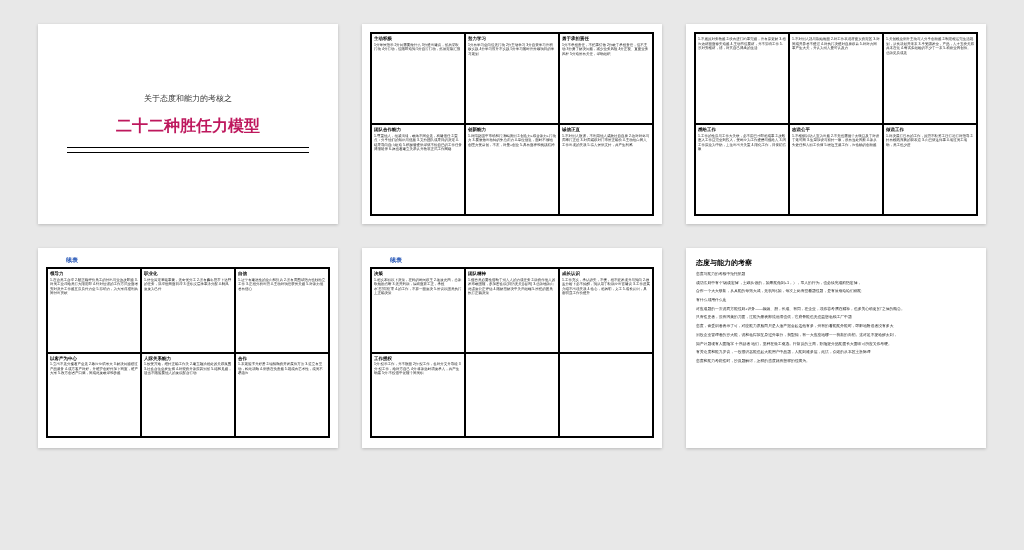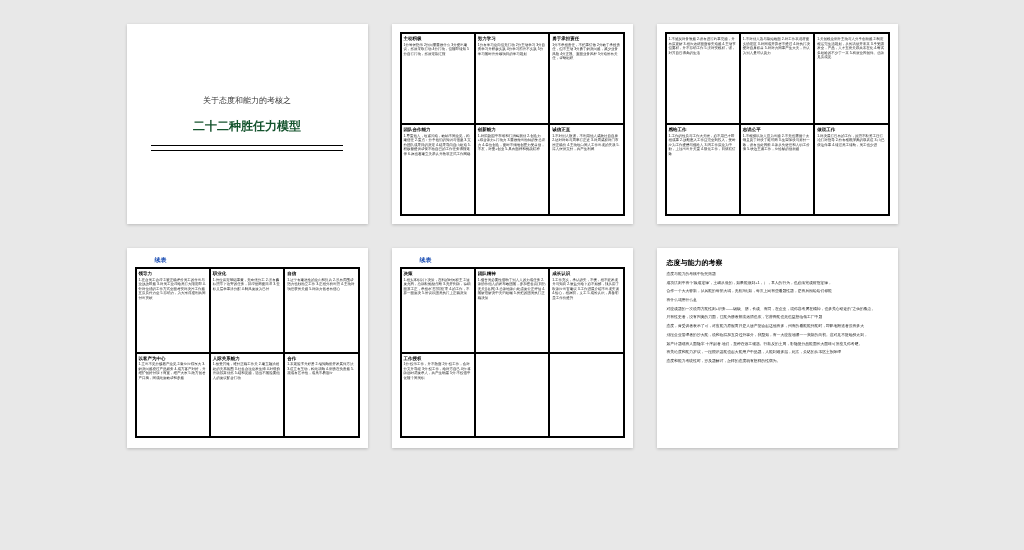--- a/index.html
+++ b/index.html
@@ -1,21 +1,21 @@
 <!DOCTYPE html>
 <html><head>
 <meta charset="utf-8">
 <style>
 *{margin:0;padding:0;box-sizing:border-box}
 body{background:#e8e8e8;font-family:"Microsoft YaHei",SimSun,sans-serif;width:1024px;height:550px;overflow:hidden}
 .slides{display:flex;flex-wrap:wrap;gap:24px;padding:24px;justify-content:center}
-.slide{background:#fff;width:241px;height:200px;box-shadow:0 1px 3px rgba(0,0,0,.2);position:relative;padding:8px;overflow:hidden}
+.slide{background:#fff;width:300px;height:200px;box-shadow:0 1px 3px rgba(0,0,0,.2);position:relative;padding:8px;overflow:hidden}
 .s1{display:flex;flex-direction:column;justify-content:center;align-items:center}
 .s1 .subtitle{font-size:8px;color:#333;margin-bottom:12px}
-.s1 .title{font-size:12px;font-weight:bold;color:#14532d;margin-bottom:8px}
+.s1 .title{font-size:16px;font-weight:bold;color:#be185d;margin-bottom:8px}
 .s1 .line{width:85%;height:1px;background:#000;margin:2px 0}
 .grid{display:grid;border:1px solid #000;font-size:4px;line-height:1.3}
 .s2 .grid{grid-template-columns:1fr 1fr 1fr;grid-template-rows:1fr 1fr;height:100%}
 .s3 .grid{grid-template-columns:1fr 1fr 1fr;grid-template-rows:1fr 1fr;height:100%}
 .s4 .grid,.s5 .grid{grid-template-columns:1fr 1fr 1fr;grid-template-rows:1fr 1fr;height:93%}
 .cell{border:0.5px solid #000;padding:2px;overflow:hidden}
 .cell-title{font-weight:bold;font-size:4.5px;margin-bottom:1px}
 .cell-body{font-size:3.5px;color:#222}
 .ct{font-size:6px;color:#1a4db3;font-weight:bold;text-align:left;margin-bottom:2px;padding-left:20px}
 .s6{padding:10px}

